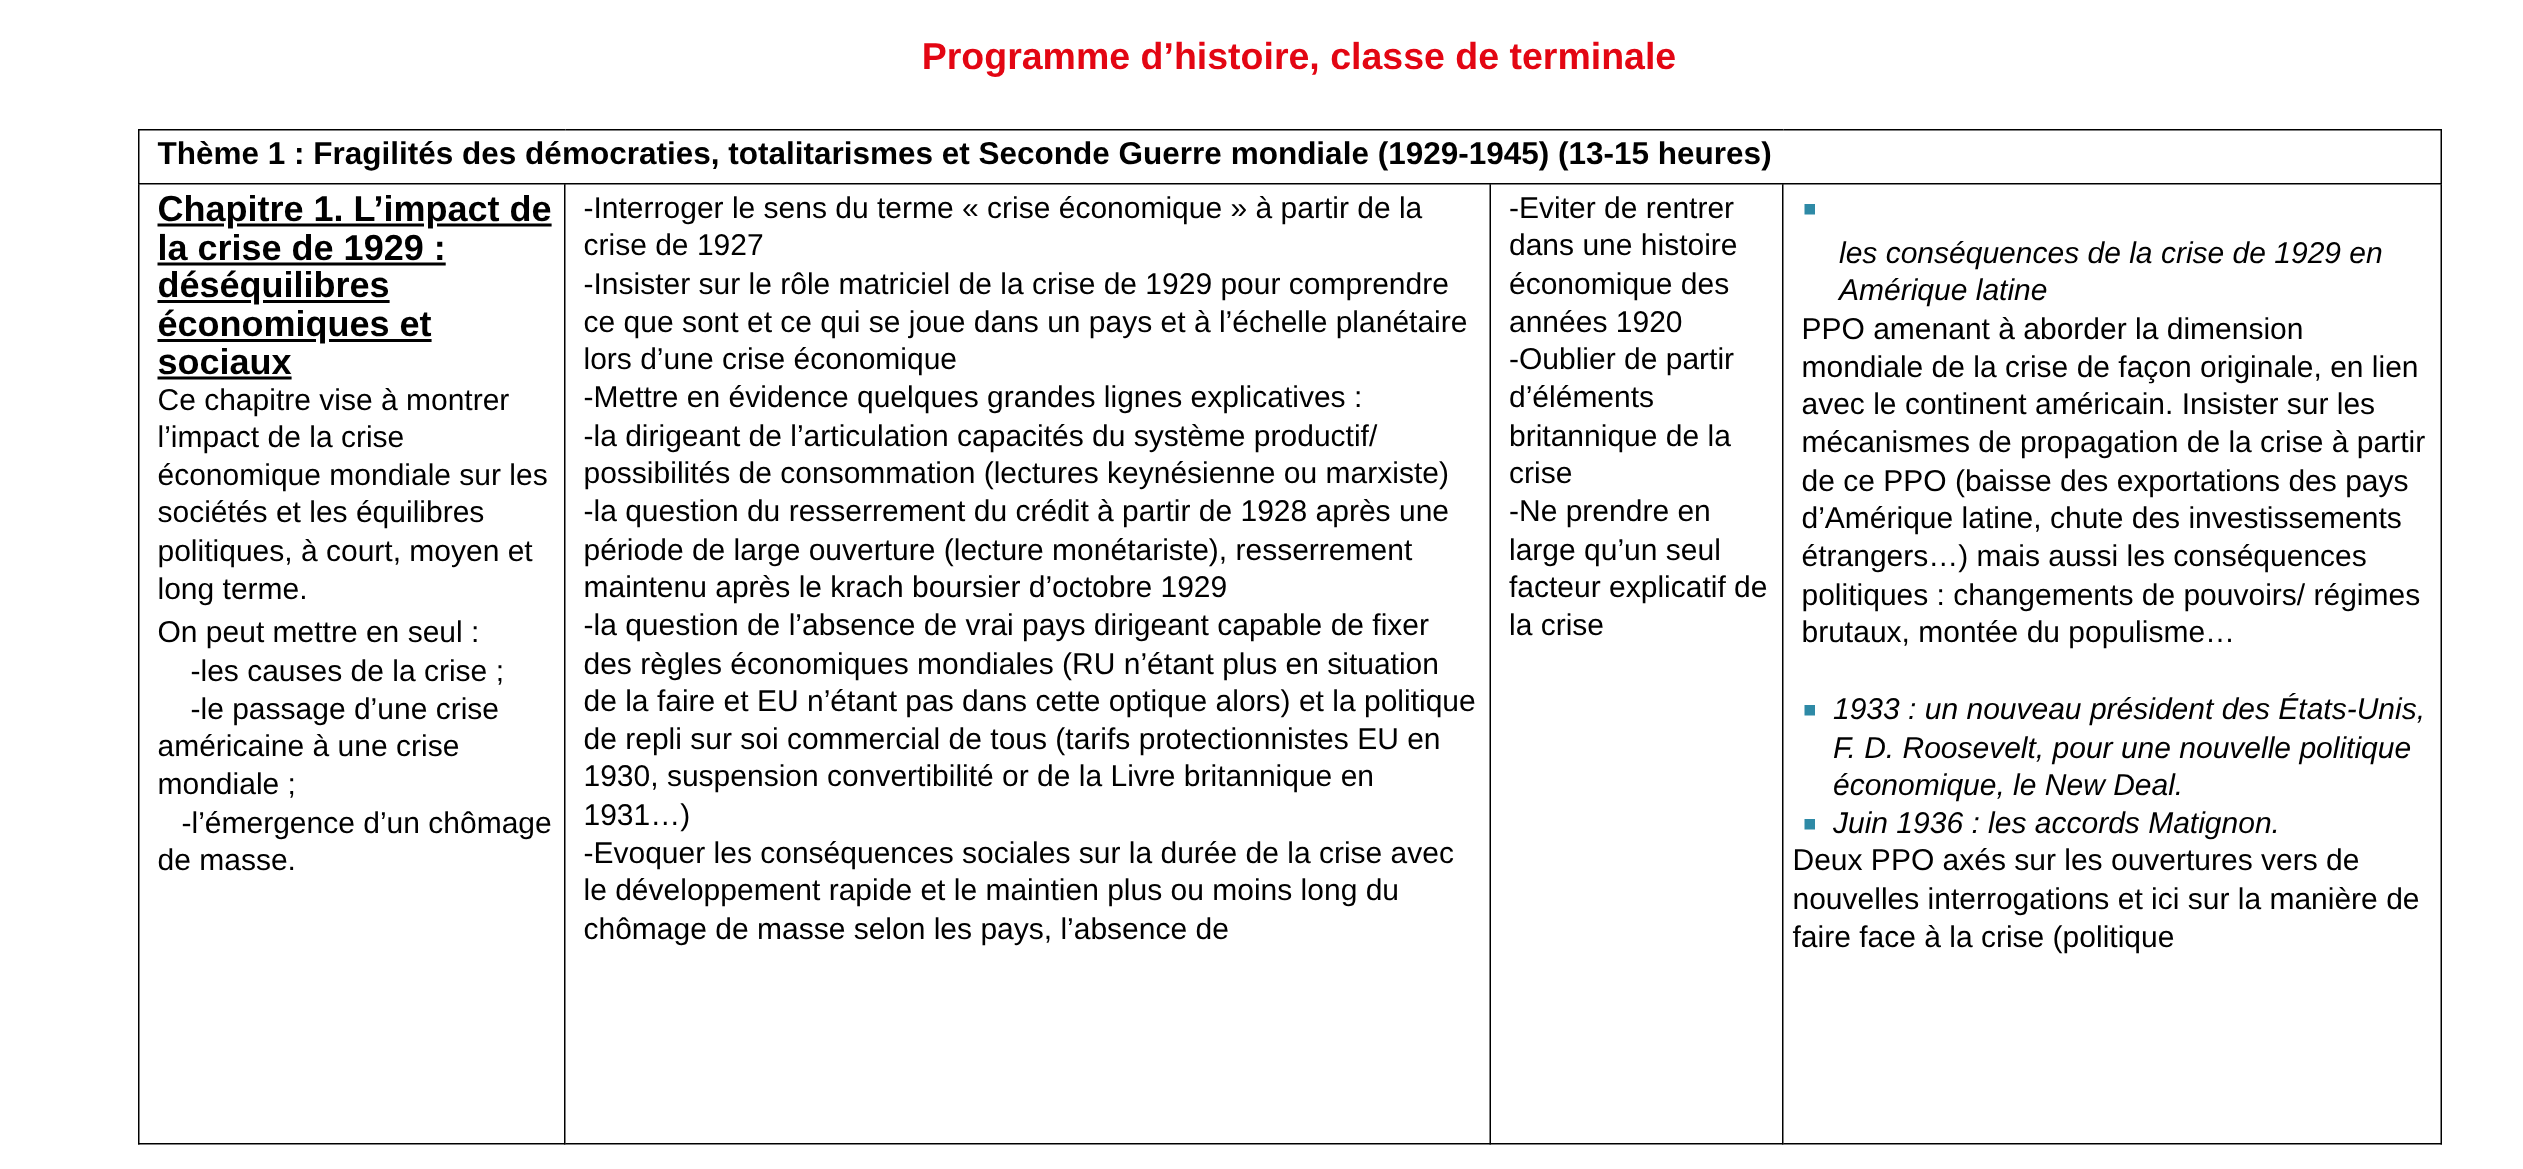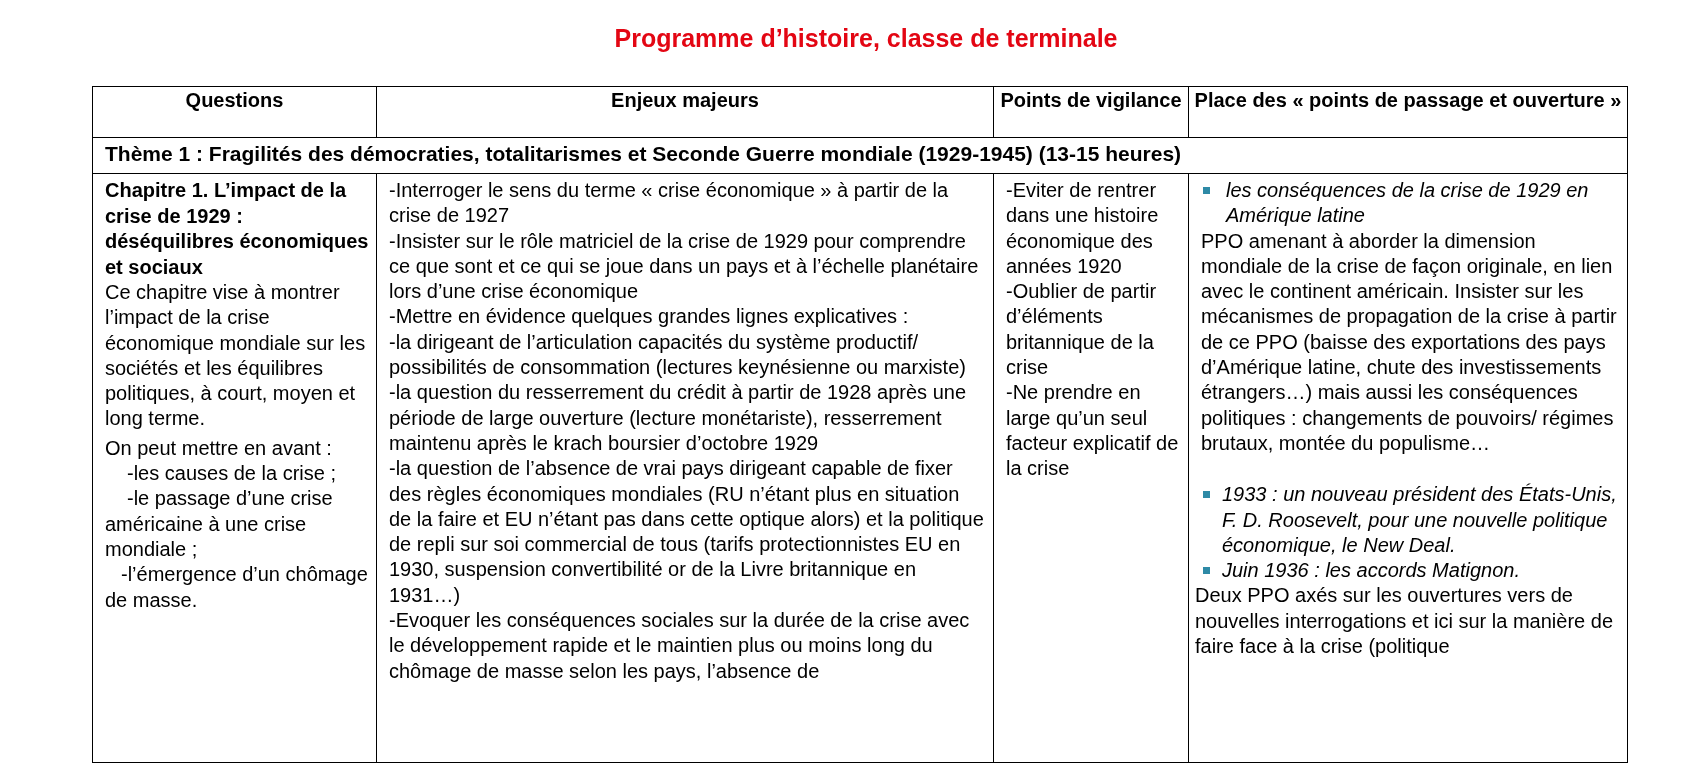--- a/index.html
+++ b/index.html
@@ -73,22 +73,23 @@
     }
     .cell-v {
       padding: 4px 6px 0 12px !important;
     }
     .cell-p {
       padding: 4px 6px 0 12px !important;
       overflow: hidden;
     }
     .chap-title {
       font-weight: bold;
-      font-size: 20px;
+      font-size: 24px;
       line-height: 25.5px;
+      text-decoration: underline;
     }
     .para { margin: 0; }
     .gap-small { margin-top: 4px; }
     .indent1 { padding-left: 22px; margin-top: 48px; }
     .indent3 { padding-left: 16px; }
 
     .ppo-bullet {
       display: flex;
       align-items: flex-start;
       font-style: italic;
@@ -97,51 +98,45 @@
       display: inline-block;
       width: 7px;
       height: 7px;
       background: #2e8aa6;
       margin-top: 9px;
       margin-right: 12px;
       margin-left: 2px;
       flex: 0 0 auto;
     }
     .ppo-bullet .btxt { flex: 1; }
-    .ppo-bullet.b1 .btxt { padding-left: 4px; }
+    .ppo-bullet.b1 .btxt { padding-left: 4px; margin-top: 30px; }
     .ppo-gap { height: 26px; }
     .ppo-plain-shift { margin-left: -6px; }
   </style>
 </head>
 <body>
 
 <div class="doc-title">Programme d’histoire, classe de terminale</div>
 
 <table class="prog-table">
   <colgroup>
     <col class="col-q">
     <col class="col-e">
     <col class="col-v">
     <col class="col-p">
   </colgroup>
   <tbody>
-      <tr class="hdr">
-    <th>Questions</th>
-    <th>Enjeux majeurs</th>
-    <th>Points de vigilance</th>
-    <th>Place des « points de passage et ouverture »</th>
-  </tr>
   <tr class="theme-row">
     <td colspan="4">Thème 1 : Fragilités des démocraties, totalitarismes et Seconde Guerre mondiale (1929-1945) (13-15 heures)</td>
   </tr>
   <tr class="body-row">
     <td class="cell-q">
       <div class="chap-title">Chapitre 1. L’impact de la crise de 1929 : déséquilibres économiques et sociaux</div>
       <p class="para">Ce chapitre vise à montrer l’impact de la crise économique mondiale sur les sociétés et les équilibres politiques, à court, moyen et long terme.</p>
-      <p class="para gap-small">On peut mettre en avant :</p>
+      <p class="para gap-small">On peut mettre en seul :</p>
       <p class="para">
         <span class="indent1"><span>-les causes de la crise ;</span></span>
       </p>
       <p class="para">
         <span class="indent1">-le passage d’une crise américaine à une crise mondiale ;</span>
       </p>
       <p class="para">
         <span class="indent3">-l’émergence d’un chômage de masse.</span>
       </p>
     </td>

